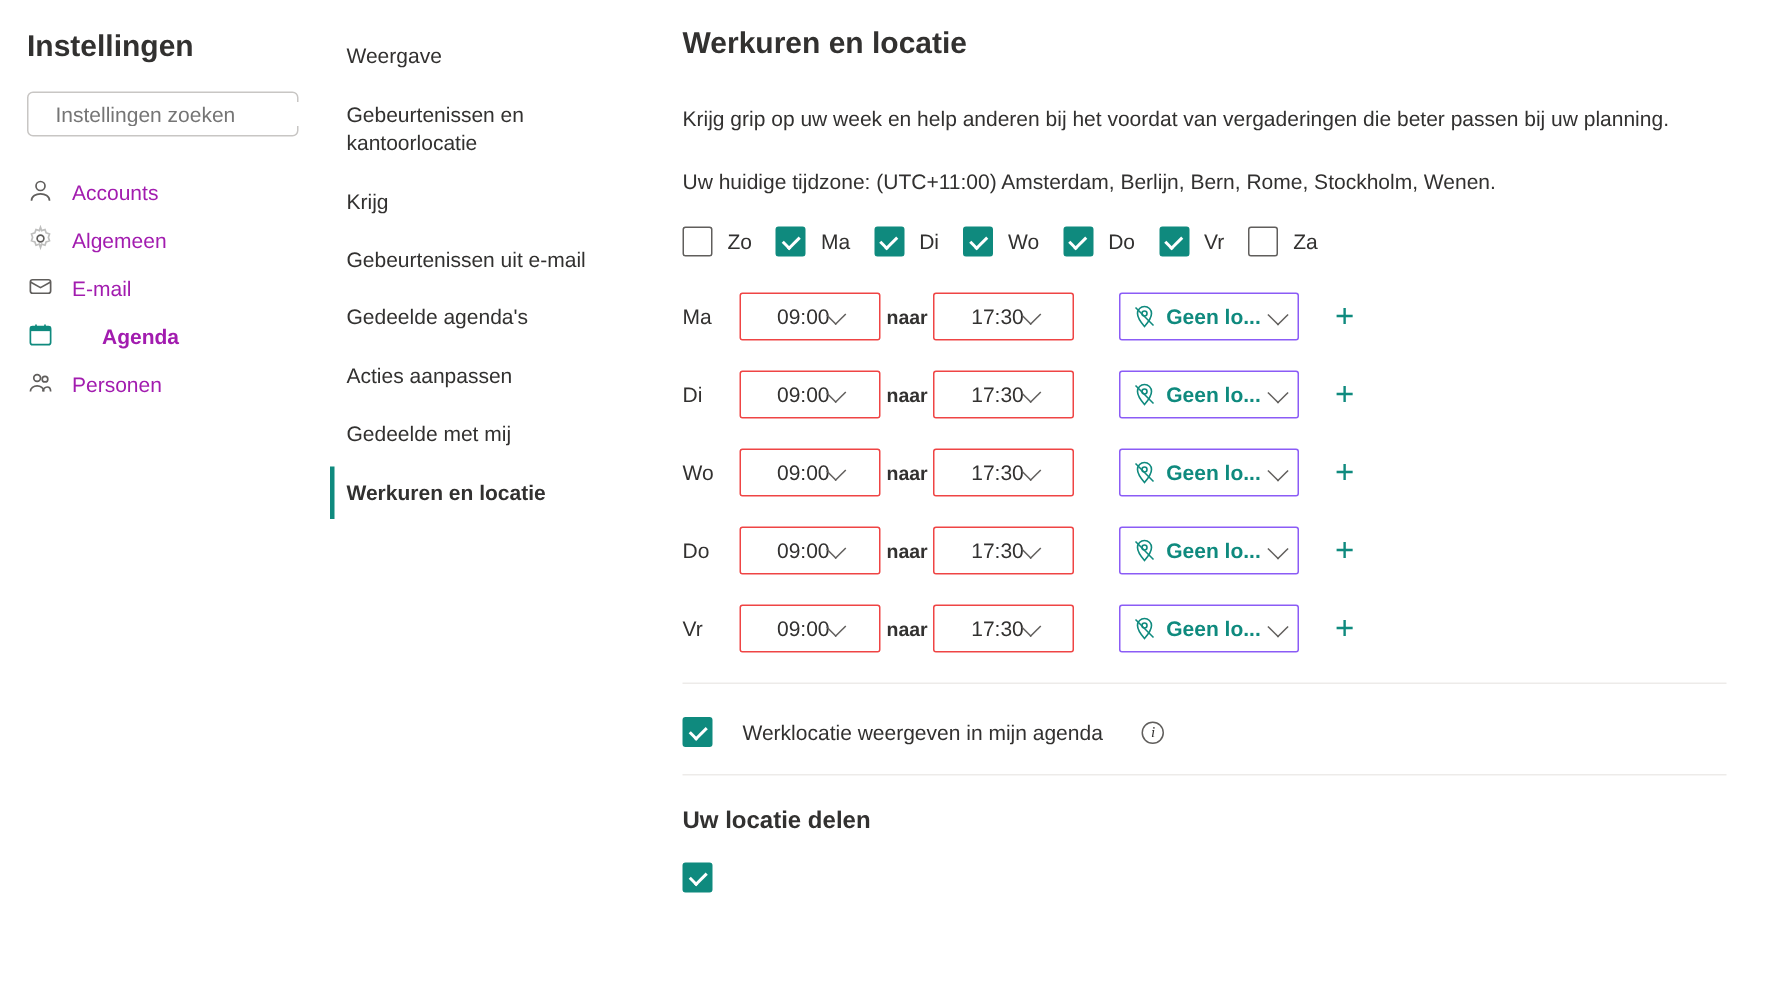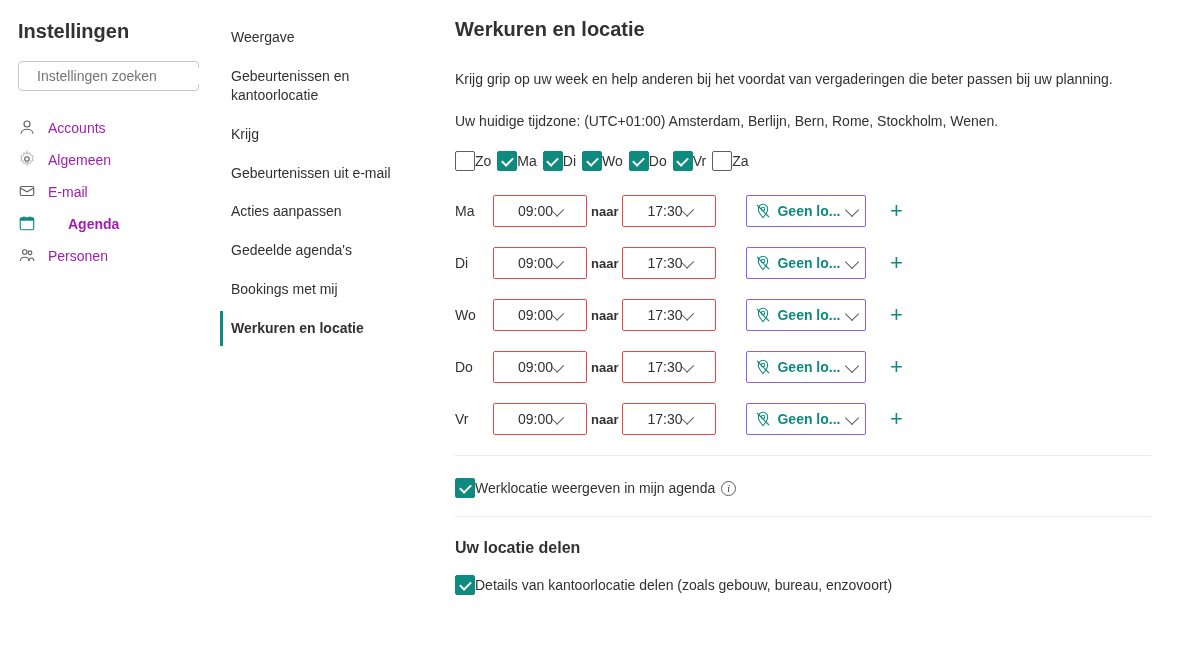--- a/index.html
+++ b/index.html
@@ -74,20 +74,21 @@
 .col3 h2 {
   font-size: 20px;
   font-weight: 700;
   margin-bottom: 30px;
 }
 .col3 .desc { margin-bottom: 26px; color: #323130; }
 .tz { margin-bottom: 22px; }
 .day-checks {
   display: flex;
   align-items: center;
+  gap: 10px;
   margin-bottom: 24px;
 }
 .chk {
   width: 20px;
   height: 20px;
   border: 1px solid #605e5c;
   border-radius: 2px;
   display: flex;
   align-items: center;
   justify-content: center;
@@ -150,21 +151,21 @@
 .add-btn {
   width: 24px; height: 24px;
   display: flex; align-items:center; justify-content:center;
   margin-left: 18px;
   cursor: pointer;
   color: #0f8a7e;
   font-size: 22px;
   font-weight: 400;
 }
 .divider { border-top: 1px solid #edebe9; margin: 18px 0 22px 0; }
-.check-row { display:flex; align-items:center; gap:0; margin-bottom: 8px; }
+.check-row { display:flex; align-items:center; gap:20px; margin-bottom: 8px; }
 .info-icon {
   width: 15px; height:15px; border:1px solid #605e5c; border-radius:50%;
   display:inline-flex; align-items:center; justify-content:center;
   font-size: 10px; margin-left:6px;
   font-style: italic;
   font-family: Georgia, serif;
 }
 .section-h { font-size:16px; font-weight:700; margin-bottom:18px; }
 .note { color:#605e5c; font-size:13px; margin-left:30px; margin-top:6px; }
 .loc-icon-svg { flex-shrink:0; }
@@ -230,30 +231,30 @@
       </span>
     <span>Personen</span>
   </div>
 </div>
 
 <div class="col2">
   <div class="sub-item">Weergave</div>
   <div class="sub-item">Gebeurtenissen en kantoorlocatie</div>
   <div class="sub-item">Krijg</div>
   <div class="sub-item">Gebeurtenissen uit e-mail</div>
+  <div class="sub-item">Gedeelde agenda's</div>
   <div class="sub-item">Acties aanpassen</div>
-  <div class="sub-item">Gedeelde agenda's</div>
-  <div class="sub-item">Bookings met mij</div>
+  <div class="sub-item">Gedeelde met mij</div>
   <div class="sub-item active">Werkuren en locatie</div>
 </div>
 
 <div class="col3">
   <h2>Werkuren en locatie</h2>
   <p class="desc">Krijg grip op uw week en help anderen bij het voordat van vergaderingen die beter passen bij uw planning.</p>
-  <p class="tz">Uw huidige tijdzone: (UTC+01:00) Amsterdam, Berlijn, Bern, Rome, Stockholm, Wenen.</p>
+  <p class="tz">Uw huidige tijdzone: (UTC+11:00) Amsterdam, Berlijn, Bern, Rome, Stockholm, Wenen.</p>
 
   <div class="day-checks">
     <span class="chk"></span>
       <span class="day-label">Zo</span>
     <span class="chk checked"></span>
       <span class="day-label">Ma</span>
     <span class="chk checked"></span>
       <span class="day-label">Di</span>
     <span class="chk checked"></span>
       <span class="day-label">Wo</span>
@@ -385,15 +386,14 @@
     <span>Werklocatie weergeven in mijn agenda</span>
     <span class="info-icon">i</span>
   </div>
 
   <div class="divider"></div>
 
   <div class="section-h">Uw locatie delen</div>
 
   <div class="check-row">
     <span class="chk checked"></span>
-    <span>Details van kantoorlocatie delen (zoals gebouw, bureau, enzovoort)</span>
   </div>
 </div>
 
 </body></html>

